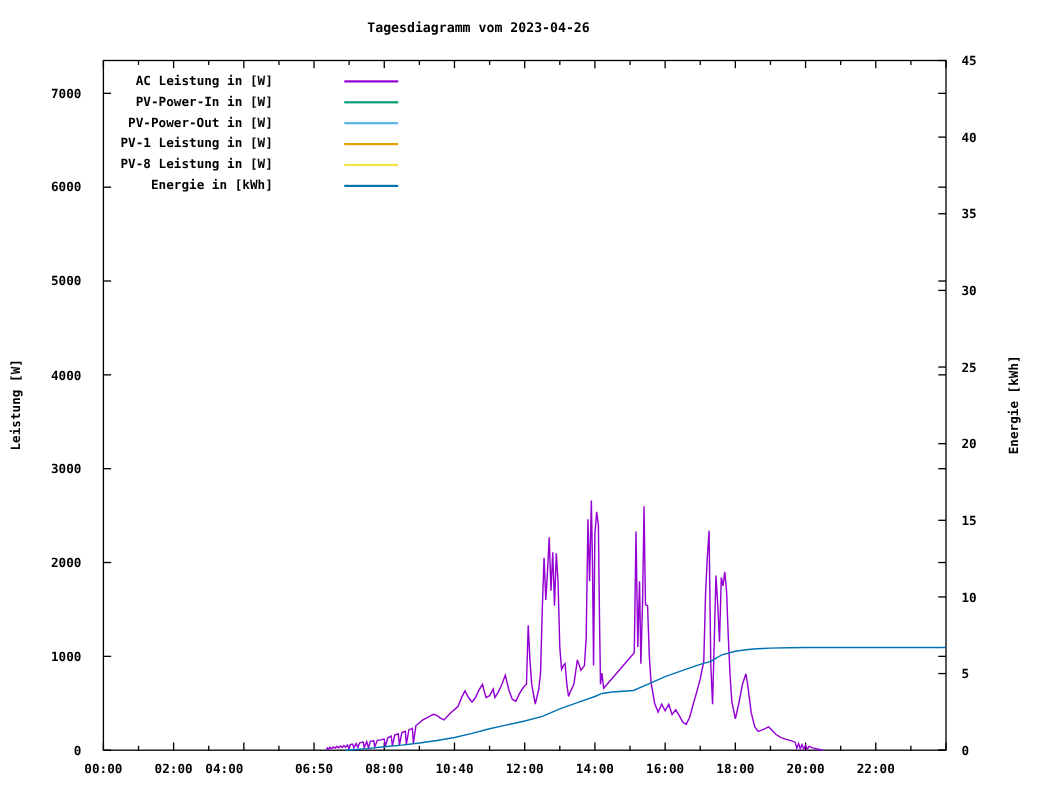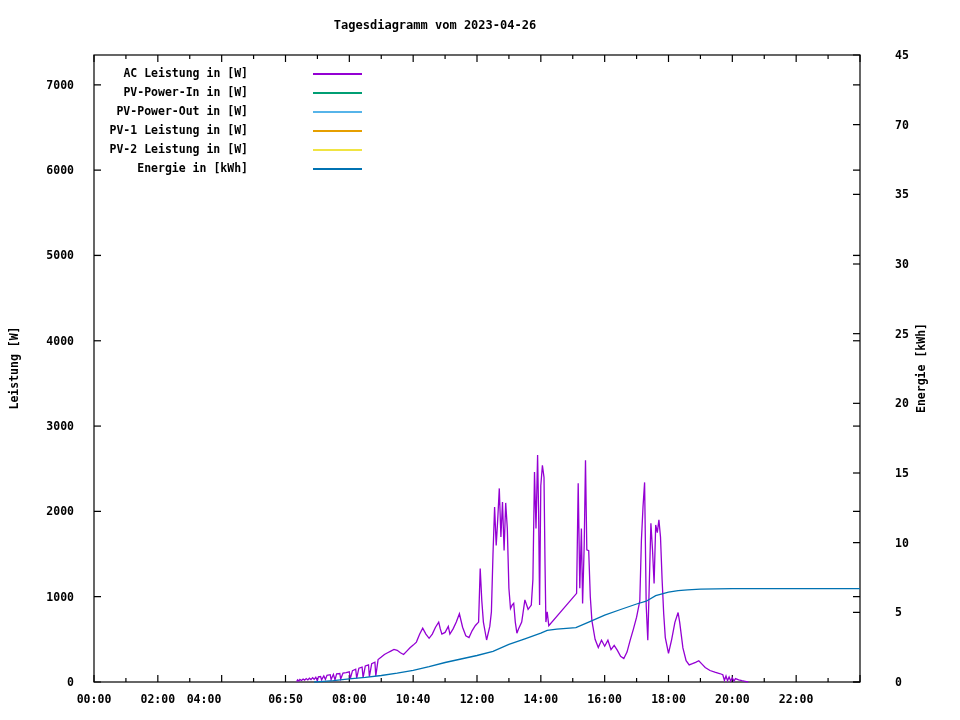--- a/index.html
+++ b/index.html
@@ -1,26 +1,26 @@
 <!DOCTYPE html>
 <html><head>
 <meta charset="utf-8">
 <style>
   html,body{margin:0;padding:0;background:#fff;}
   #canvas{
     position:relative;width:960px;height:720px;background:#ffffff;overflow:hidden;
     font-family:"DejaVu Sans Mono","Liberation Mono",monospace;
-    font-weight:bold;color:#000;font-size:11.5px;border-radius:32px;
+    font-weight:bold;color:#000;font-size:11.5px;
   }
   .abs{position:absolute;}
   #chart-title{top:18px;left:435px;transform:translateX(-50%);white-space:nowrap;font-size:12px;}
   #ylabel{left:14px;top:368px;transform:translate(-50%,-50%) rotate(-90deg);white-space:nowrap;}
   #y2label{left:921px;top:368px;transform:translate(-50%,-50%) rotate(-90deg);white-space:nowrap;}
   .ytick-label{width:68px;left:6px;text-align:right;height:14px;line-height:14px;}
-  .y2tick-label{left:874px;text-align:right;height:14px;line-height:14px;margin-left:21px;}
+  .y2tick-label{left:874px;text-align:right;height:14px;line-height:14px;}
   .xtick-label{width:60px;text-align:center;top:692px;height:14px;line-height:14px;}
   .legend-label{width:210px;text-align:right;height:15px;line-height:15px;white-space:nowrap;}
   .legend-line{width:49px;height:2px;}
   svg{position:absolute;left:0;top:0;}
 </style>
 </head>
 <body>
 
 <div id="canvas">
   <div id="chart-title" class="abs">Tagesdiagramm vom 2023-04-26</div>
@@ -129,30 +129,30 @@
       <div class="abs ytick-label" style="top: 163.163px;">6000</div>
       <div class="abs ytick-label" style="top: 77.8571px;">7000</div>
       <div class="abs y2tick-label" style="top: 675px;">0</div>
       <div class="abs y2tick-label" style="top: 605.333px;">5</div>
       <div class="abs y2tick-label" style="top: 535.667px;">10</div>
       <div class="abs y2tick-label" style="top: 466px;">15</div>
       <div class="abs y2tick-label" style="top: 396.333px;">20</div>
       <div class="abs y2tick-label" style="top: 326.667px;">25</div>
       <div class="abs y2tick-label" style="top: 257px;">30</div>
       <div class="abs y2tick-label" style="top: 187.333px;">35</div>
-      <div class="abs y2tick-label" style="top: 117.667px;">70</div>
+      <div class="abs y2tick-label" style="top: 117.667px;">40</div>
       <div class="abs y2tick-label" style="top: 48px;">45</div>
     </div>
   <div id="legend" class="abs" style="left:0;top:0;">
       <div class="abs legend-label" style="left: 38px; top: 66px;">AC Leistung in [W]</div>
       <div class="abs legend-line" style="left: 313px; top: 73px; background: rgb(148, 0, 211);"></div>
       <div class="abs legend-label" style="left: 38px; top: 85px;">PV-Power-In in [W]</div>
       <div class="abs legend-line" style="left: 313px; top: 92px; background: rgb(0, 158, 115);"></div>
       <div class="abs legend-label" style="left: 38px; top: 104px;">PV-Power-Out in [W]</div>
       <div class="abs legend-line" style="left: 313px; top: 111px; background: rgb(86, 180, 233);"></div>
       <div class="abs legend-label" style="left: 38px; top: 123px;">PV-1 Leistung in [W]</div>
       <div class="abs legend-line" style="left: 313px; top: 130px; background: rgb(230, 159, 0);"></div>
-      <div class="abs legend-label" style="left: 38px; top: 142px;">PV-2 Leistung in [W]</div>
+      <div class="abs legend-label" style="left: 38px; top: 142px;">PV-8 Leistung in [W]</div>
       <div class="abs legend-line" style="left: 313px; top: 149px; background: rgb(240, 228, 66);"></div>
       <div class="abs legend-label" style="left: 38px; top: 161px;">Energie in [kWh]</div>
       <div class="abs legend-line" style="left: 313px; top: 168px; background: rgb(0, 114, 178);"></div>
     </div>
 </div>
 
 </body></html>

